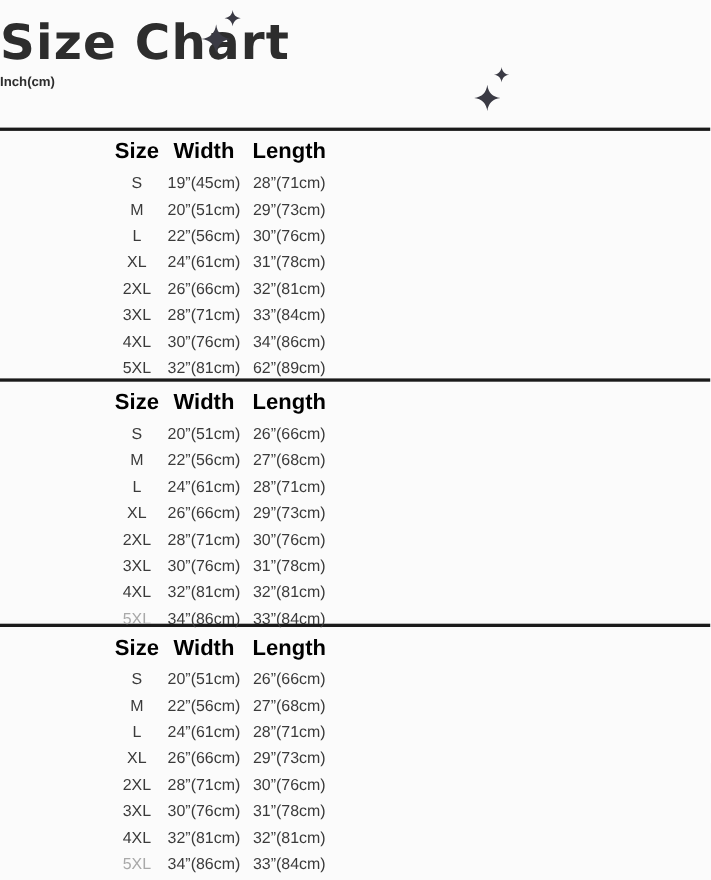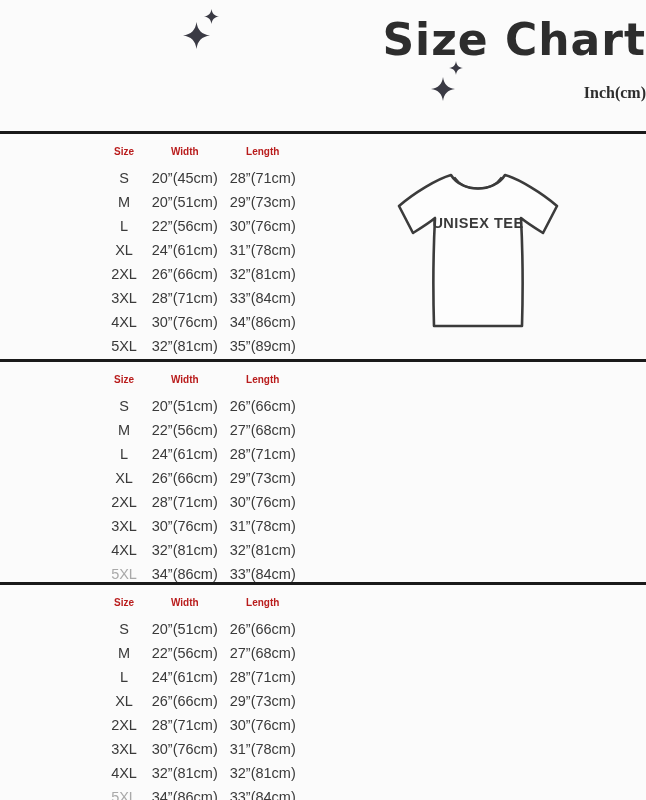--- a/index.html
+++ b/index.html
@@ -6,44 +6,44 @@
   html,body { background:#ffffff; }
   .page {
     width:646px; height:800px;
     background:#fbfbfb;
     font-family:"Liberation Sans", sans-serif;
     position:relative; overflow:hidden;
     color:#343434;
   }
   
   .header {
-    height:134px; position:relative; text-align:right;
+    height:119px; position:relative; text-align:left;
     border-bottom:3px solid #1a1a1a;
   }
   .title {
     font-family:"DejaVu Sans", sans-serif;
     font-weight:bold; font-size:44px; letter-spacing:1px;
     color:#2d2d2d; padding-top:16px; line-height:1.1;
   }
   .subtitle {
-    font-family:Liberation Serif, serif;
-    font-weight:bold; font-size:16px; color:#2d2d2d; margin-top:20px;
+    font-family:Liberation Sans, sans-serif;
+    font-weight:bold; font-size:12px; color:#2d2d2d; margin-top:3px;
   }
   .sparkle { position:absolute; }
   .sparkle path { fill:#3a3a44; }
   
   .panel { display:flex; align-items:flex-start; position:relative; }
   .panel-tee    { height:228px; border-bottom:3px solid #1a1a1a; }
   .panel-crew   { height:223px; border-bottom:3px solid #1a1a1a; }
   .panel-hoodie { height:227px; }
   
   .table-col { flex:0 0 304px; padding:8px 0 0 100px; }
   table.size-table { border-collapse:collapse; table-layout:fixed; }
   table.size-table th {
-    font-size:10px; font-weight:bold; color:#b91c1c;
+    font-size:20px; font-weight:bold; color:#000000;
     text-align:center; padding-bottom:5px; height:24px; vertical-align:middle;
   }
   table.size-table td {
     font-size:14.5px; text-align:center; height:24px; vertical-align:middle;
     color:#3a3a3a; white-space:nowrap;
   }
   col.c-size   { width:50px; }
   col.c-width  { width:74px; }
   col.c-length { width:84px; }
   td.size-cell { color:#5f5f5f; }
@@ -98,21 +98,21 @@
           <tr>
             <th>Size</th>
             <th>Width</th>
             <th>Length</th>
           </tr>
         </thead>
         <tbody>
 
             <tr>
               <td class="size-cell">S</td>
-              <td>20”(45cm)</td>
+              <td>19”(45cm)</td>
               <td>28”(71cm)</td>
             </tr>
 
             <tr>
               <td class="size-cell">M</td>
               <td>20”(51cm)</td>
               <td>29”(73cm)</td>
             </tr>
 
             <tr>
@@ -141,31 +141,24 @@
 
             <tr>
               <td class="size-cell">4XL</td>
               <td>30”(76cm)</td>
               <td>34”(86cm)</td>
             </tr>
 
             <tr>
               <td class="size-cell">5XL</td>
               <td>32”(81cm)</td>
-              <td>35”(89cm)</td>
+              <td>62”(89cm)</td>
             </tr>
           </tbody>
       </table>
-    </div>
-    <div class="garment-col">
-      <svg class="garment-svg svg-tee" width="176" height="168" viewBox="0 0 176 168">
-        <path class="filled" stroke-width="2.6" d="M61,8 C47,12 24,26 9,39 L23,66 C31,61 39,56 45,51 C43,90 43,125 44,159 L132,159 C133,125 133,90 131,51 C137,56 145,61 153,66 L167,39 C152,26 129,12 115,8 C104,26 72,26 61,8 Z"></path>
-        <path stroke-width="2.2" d="M65,11 C74,25 102,25 111,11"></path>
-        <text x="88" y="61" font-size="14.5">UNISEX TEE</text>
-      </svg>
     </div>
   </div>
 
   <div class="panel panel-crew">
     <div class="table-col">
       <table class="size-table">
         <colgroup>
             <col class="c-size">
             <col class="c-width">
             <col class="c-length">

